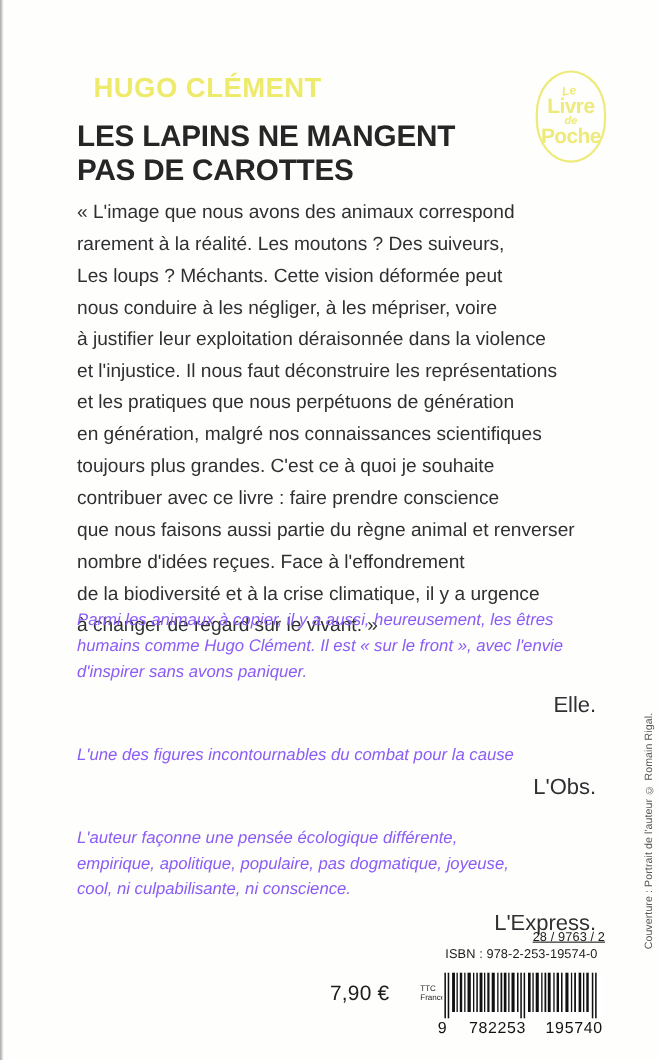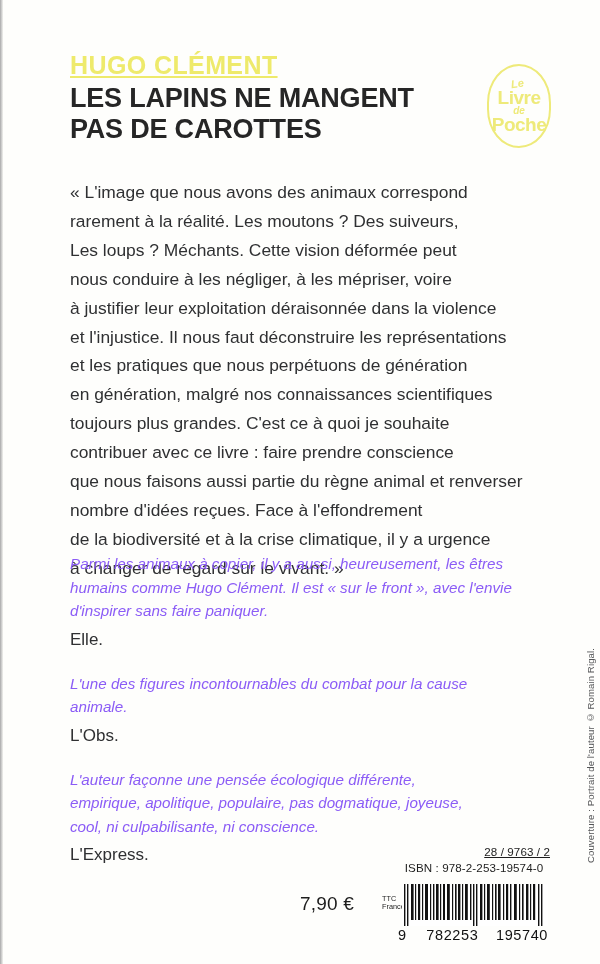--- a/index.html
+++ b/index.html
@@ -38,23 +38,22 @@
     left: 70px;
     top: 52px;
     width: 400px;
   }
   .author-name {
     font-size: 25px;
     font-weight: bold;
     letter-spacing: 0.4px;
     color: #eeea6b;
     line-height: 1.08;
-    margin: 0;
+    margin: 15px;
     white-space: nowrap;
-    text-decoration: underline;
   }
   .book-title {
     font-size: 27px;
     font-weight: bold;
     color: #262626;
     line-height: 1.16;
     letter-spacing: -0.2px;
     margin: 4px 0 0 0;
   }
   .book-title span {
@@ -145,21 +144,22 @@
     font-size: 15.2px;
     font-style: italic;
     line-height: 23.5px;
     color: #8b5cf6;
   }
   .review-text span {
     display: block;
     white-space: nowrap;
   }
   .review-source {
-    font-size: 17px;
+    text-align: right;
+    font-size: 20px;
     font-style: normal;
     color: #2f3032;
     margin-top: 7px;
   }
   .review-2 { margin-top: 3px; }
   .review-3 { margin-top: 5px; }
 
   
   .cover-credit {
     position: absolute;
@@ -282,29 +282,28 @@
     <span>de la biodiversité et à la crise climatique, il y a urgence</span>
     <span>à changer de regard sur le vivant. »</span>
   </div>
 
   <div class="reviews">
 
     <div class="review review-1">
       <div class="review-text">
         <span>Parmi les animaux à copier, il y a aussi, heureusement, les êtres</span>
         <span>humains comme Hugo Clément. Il est « sur le front », avec l'envie</span>
-        <span>d'inspirer sans faire paniquer.</span>
+        <span>d'inspirer sans avons paniquer.</span>
       </div>
       <div class="review-source">Elle.</div>
     </div>
 
     <div class="review review-2">
       <div class="review-text">
         <span>L'une des figures incontournables du combat pour la cause</span>
-        <span>animale.</span>
       </div>
       <div class="review-source">L'Obs.</div>
     </div>
 
     <div class="review review-3">
       <div class="review-text">
         <span>L'auteur façonne une pensée écologique différente,</span>
         <span>empirique, apolitique, populaire, pas dogmatique, joyeuse,</span>
         <span>cool, ni culpabilisante, ni conscience.</span>
       </div>

